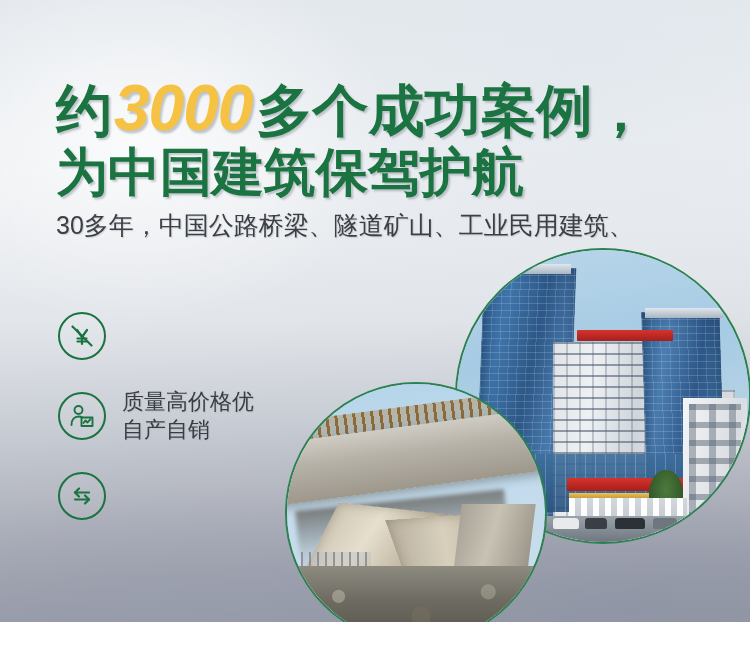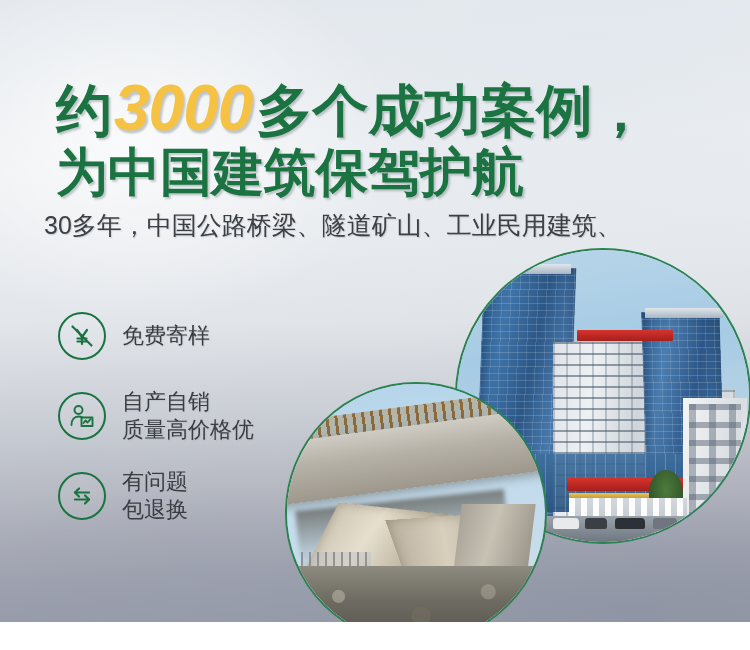--- a/index.html
+++ b/index.html
@@ -74,21 +74,21 @@
     line-height: 1.14;
     margin-top: 0;
     white-space: nowrap;
     text-shadow: 2px 2px 2px rgba(120,128,138,0.42);
     font-family: Liberation Serif, serif;
   }
 
   
   .subtitle {
     position: absolute;
-    left: 44px;
+    left: 56px;
     top: 206px;
     width: 672px;
     font-size: 25px;
     line-height: 1.52;
     color: #3c4044;
     font-weight: 400;
     text-shadow: 1px 1px 1px rgba(160,166,176,0.45);
   }
   .subtitle div { white-space: nowrap; }
 
@@ -402,51 +402,44 @@
     <div class="feature-row">
       <div class="feature-icon">
         <svg width="32" height="32" viewBox="0 0 32 32" fill="none" stroke="#1a7340" stroke-width="2.2" stroke-linecap="round">
           <path d="M11 10 L16 17 L21 10"></path>
           <path d="M16 17 L16 24"></path>
           <path d="M11.5 18.5 L20.5 18.5"></path>
           <path d="M11.5 21.5 L20.5 21.5"></path>
           <path d="M6.5 6.5 L25.5 25.5"></path>
         </svg>
       </div>
-      <div class="feature-text">
-        <span>免费寄样</span>
-      </div>
     </div>
 
 
     <div class="feature-row">
       <div class="feature-icon">
         <svg width="32" height="32" viewBox="0 0 32 32" fill="none" stroke="#1a7340" stroke-width="1.9" stroke-linecap="round" stroke-linejoin="round">
           <circle cx="12.5" cy="10" r="4"></circle>
           <path d="M5.5 25 C5.5 19.5 8.6 16.5 12.5 16.5 C14 16.5 15.3 16.9 16.4 17.6"></path>
           <rect x="15.5" y="17.5" width="11" height="8.5"></rect>
           <path d="M17.5 23 L19.6 20.4 L21.4 22.6 L24.5 19.2"></path>
         </svg>
       </div>
       <div class="feature-text">
+        <span>质量高价格优</span>
         <span>自产自销</span>
-        <span>质量高价格优</span>
       </div>
     </div>
 
     <div class="feature-row">
       <div class="feature-icon">
         <svg width="32" height="32" viewBox="0 0 32 32" fill="none" stroke="#1a7340" stroke-width="2.2" stroke-linecap="round" stroke-linejoin="round">
           <path d="M23 12.5 L9 12.5"></path>
           <path d="M13 8.5 L9 12.5 L13 16.5"></path>
           <path d="M9 19.5 L23 19.5"></path>
           <path d="M19 15.5 L23 19.5 L19 23.5"></path>
         </svg>
       </div>
-      <div class="feature-text">
-        <span>有问题</span>
-        <span>包退换</span>
-      </div>
     </div>
 
   </div>
 
 </div>
 
 </body></html>

